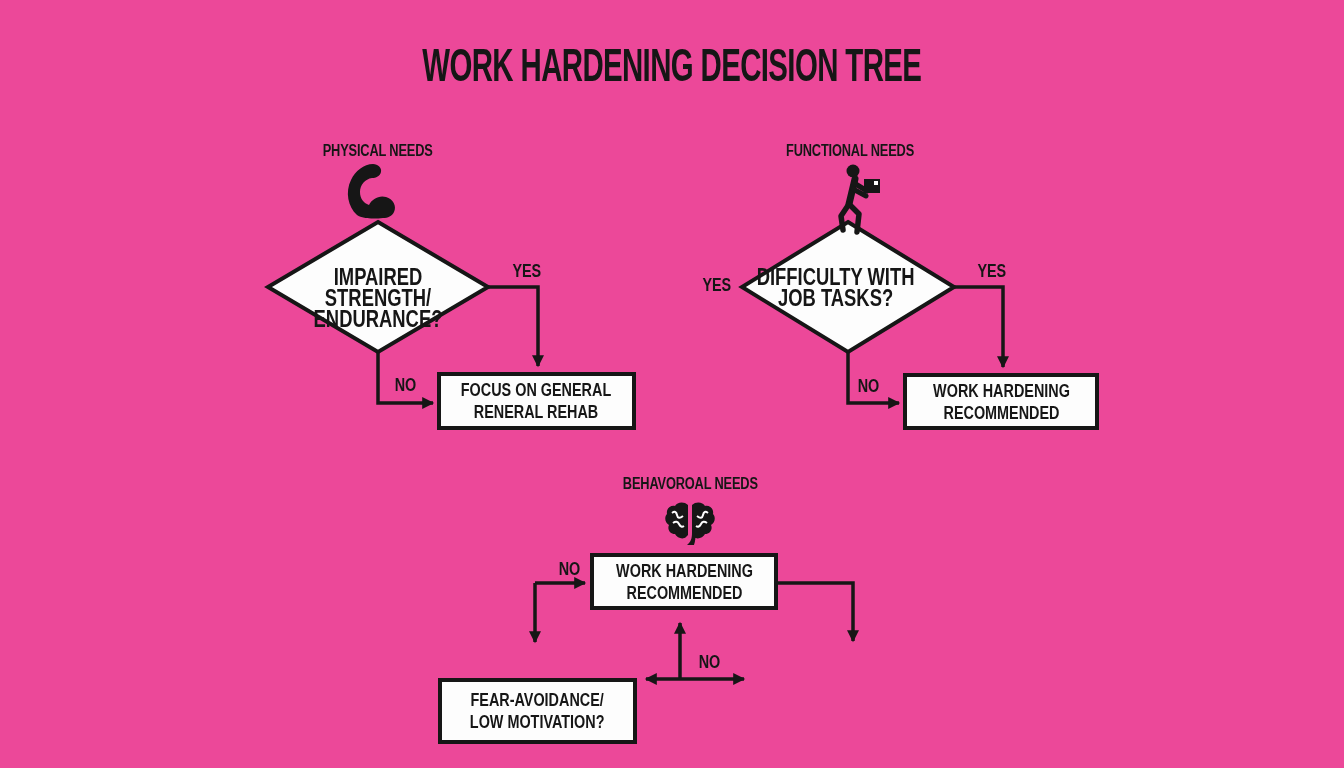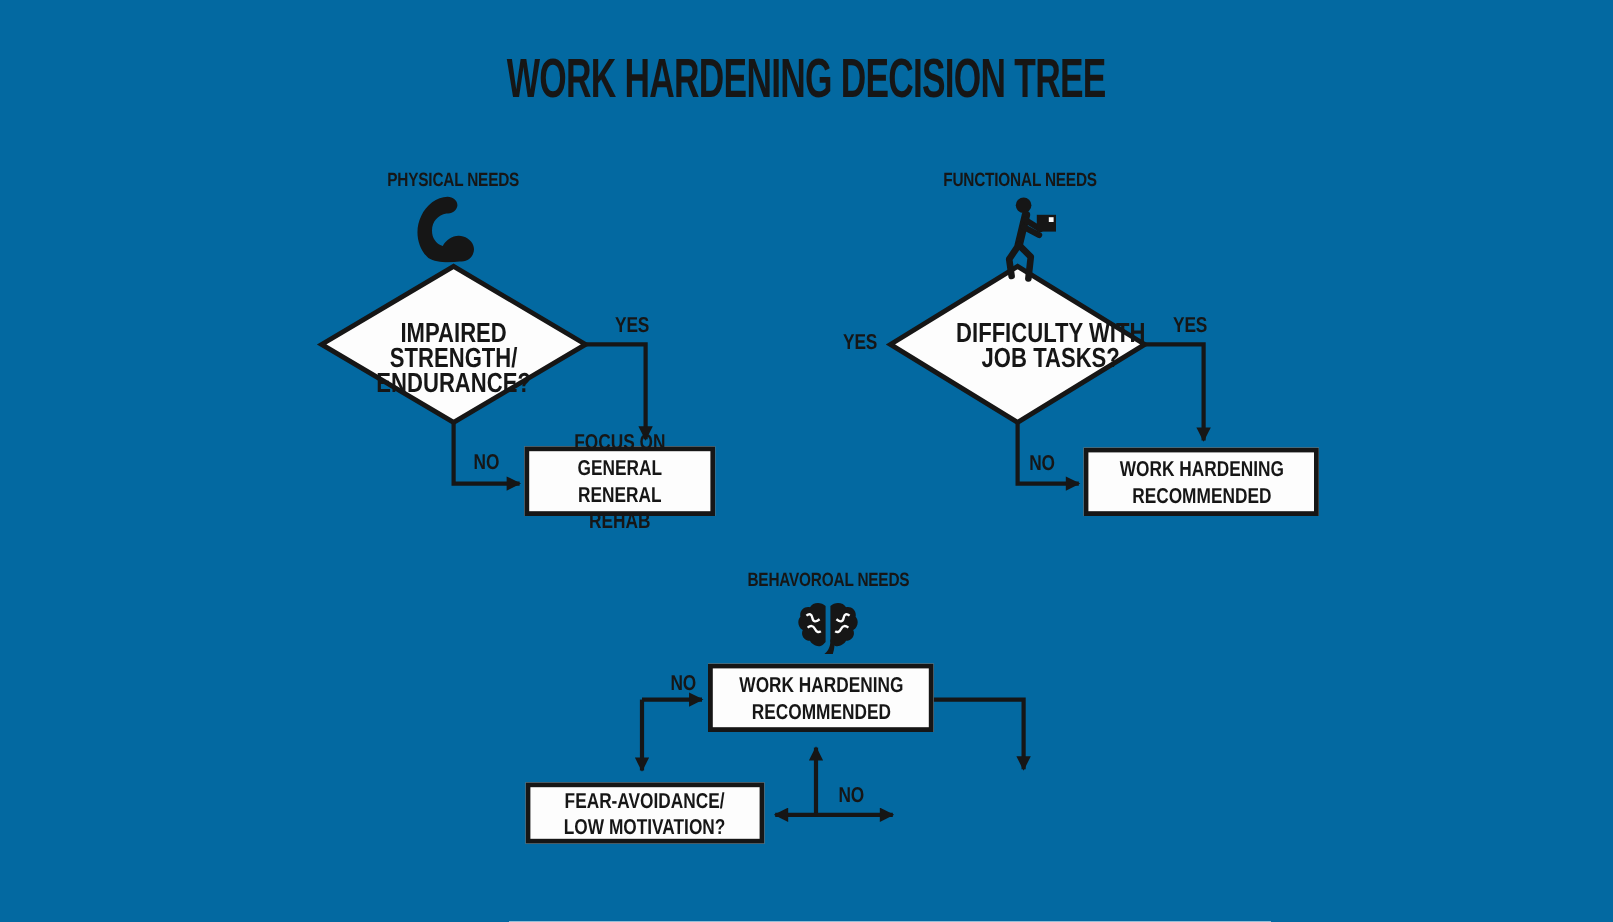--- a/index.html
+++ b/index.html
@@ -6,21 +6,21 @@
     margin: 0;
     padding: 0;
     background: #fcfcfc;
     font-family: "Liberation Sans", sans-serif;
   }
   #canvas {
     position: relative;
     width: 1344px;
     height: 768px;
     overflow: hidden;
-    background: #0369a1;
+    background: #ec4899;
     color: #161616;
   }
   .abs { position: absolute; }
   .lbl {
     font-weight: 700;
     color: #161616;
     text-align: center;
     letter-spacing: -0.2px;
   }
   .cond {
@@ -130,21 +130,21 @@
     <path d="M7 12 Q11 9 12 14 T18 15" stroke="#fdfdfd" stroke-width="2" fill="none"></path>
     <path d="M8 22 Q12 19 14 23 T19 25" stroke="#fdfdfd" stroke-width="2" fill="none"></path>
     <path d="M43 12 Q39 9 38 14 T32 15" stroke="#fdfdfd" stroke-width="2" fill="none"></path>
     <path d="M42 22 Q38 19 36 23 T31 25" stroke="#fdfdfd" stroke-width="2" fill="none"></path>
   </svg>
 
   <div class="abs qtext" style="left:278px;top:267px;width:200px;">
     <span class="cond">IMPAIRED STRENGTH/
 ENDURANCE?</span>
   </div>
-  <div class="abs qtext" style="left:776px;top:267px;width:200px;">
+  <div class="abs qtext" style="left:736px;top:267px;width:200px;">
     <span class="cond">DIFFICULTY WITH
 JOB TASKS?</span>
   </div>
 
   <div class="abs lbl yn" style="left:497px;top:261px;">
     <span class="cond">YES</span>
   </div>
   <div class="abs lbl yn" style="left:375px;top:375px;">
     <span class="cond">NO</span>
   </div>
@@ -157,30 +157,30 @@
   <div class="abs lbl yn" style="left:838px;top:376px;">
     <span class="cond">NO</span>
   </div>
   <div class="abs lbl yn" style="left:539px;top:559px;">
     <span class="cond">NO</span>
   </div>
   <div class="abs lbl yn" style="left:679px;top:652px;">
     <span class="cond">NO</span>
   </div>
 
-  <div class="abs box" style="left:437px;top:372px;width:159px;height:58px;">
+  <div class="abs box" style="left:437px;top:372px;width:199px;height:58px;">
     <span class="cond">FOCUS ON GENERAL
 RENERAL REHAB</span>
   </div>
   <div class="abs box" style="left:903px;top:373px;width:196px;height:57px;">
     <span class="cond">WORK HARDENING
 RECOMMENDED</span>
   </div>
   <div class="abs box" style="left:590px;top:553px;width:188px;height:57px;">
     <span class="cond">WORK HARDENING
 RECOMMENDED</span>
   </div>
-  <div class="abs box" style="left:438px;top:652px;width:199px;height:51px;">
+  <div class="abs box" style="left:438px;top:678px;width:199px;height:66px;">
     <span class="cond">FEAR-AVOIDANCE/
 LOW MOTIVATION?</span>
   </div>
 
 </div>
 
 </body></html>

